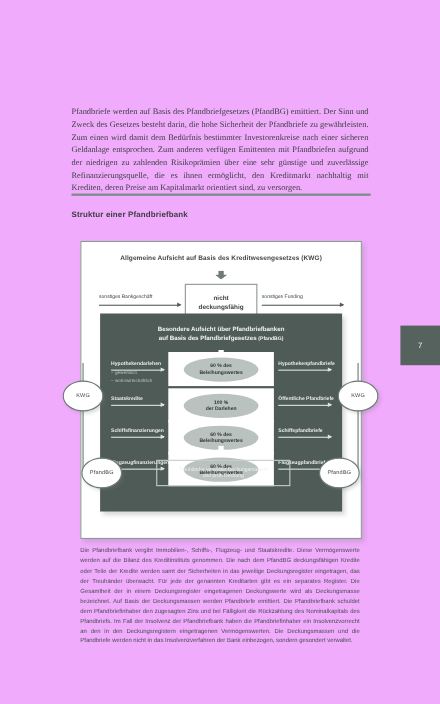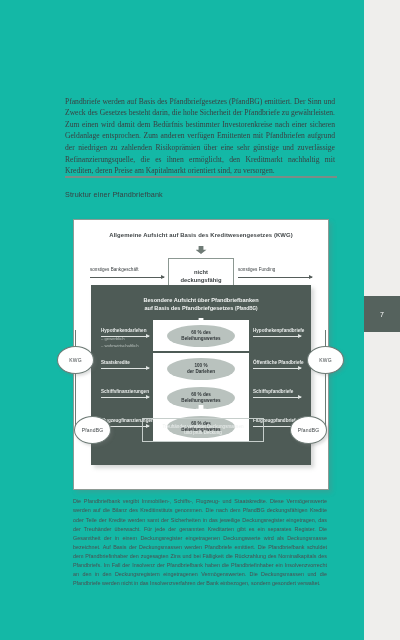--- a/index.html
+++ b/index.html
@@ -7,22 +7,22 @@
   body{
     width:400px;height:640px;
     background:#efeeec;
     font-family:"Liberation Sans", sans-serif;
     overflow:hidden;
     position:relative;
   }
   .page{
     position:absolute;
     left:0;top:0;
-    width:364px;height:640px;
-    background:#14b8a6;
+    width:400px;height:640px;
+    background:#f0abfc;
   }
   
   .intro{
     position:absolute;
     left:65px;top:88px;
     width:270px;
     font-family:"Liberation Serif", serif;
     font-size:7.6px;
     line-height:11.6px;
     color:#3b3f41;
@@ -33,21 +33,21 @@
   .rule{
     position:absolute;
     left:65px;top:176px;
     width:272px;height:1.6px;
     background:#7c8c86;
   }
   .section-heading{
     position:absolute;
     left:65px;top:190px;
     font-size:7.2px;
-    font-weight:normal;
+    font-weight:bold;
     letter-spacing:.15px;
     color:#3a3e40;
   }
   
   .diagram{
     position:absolute;
     left:73px;top:219px;
     width:254px;height:269px;
     background:#ffffff;
     border:1px solid #8d9a94;

